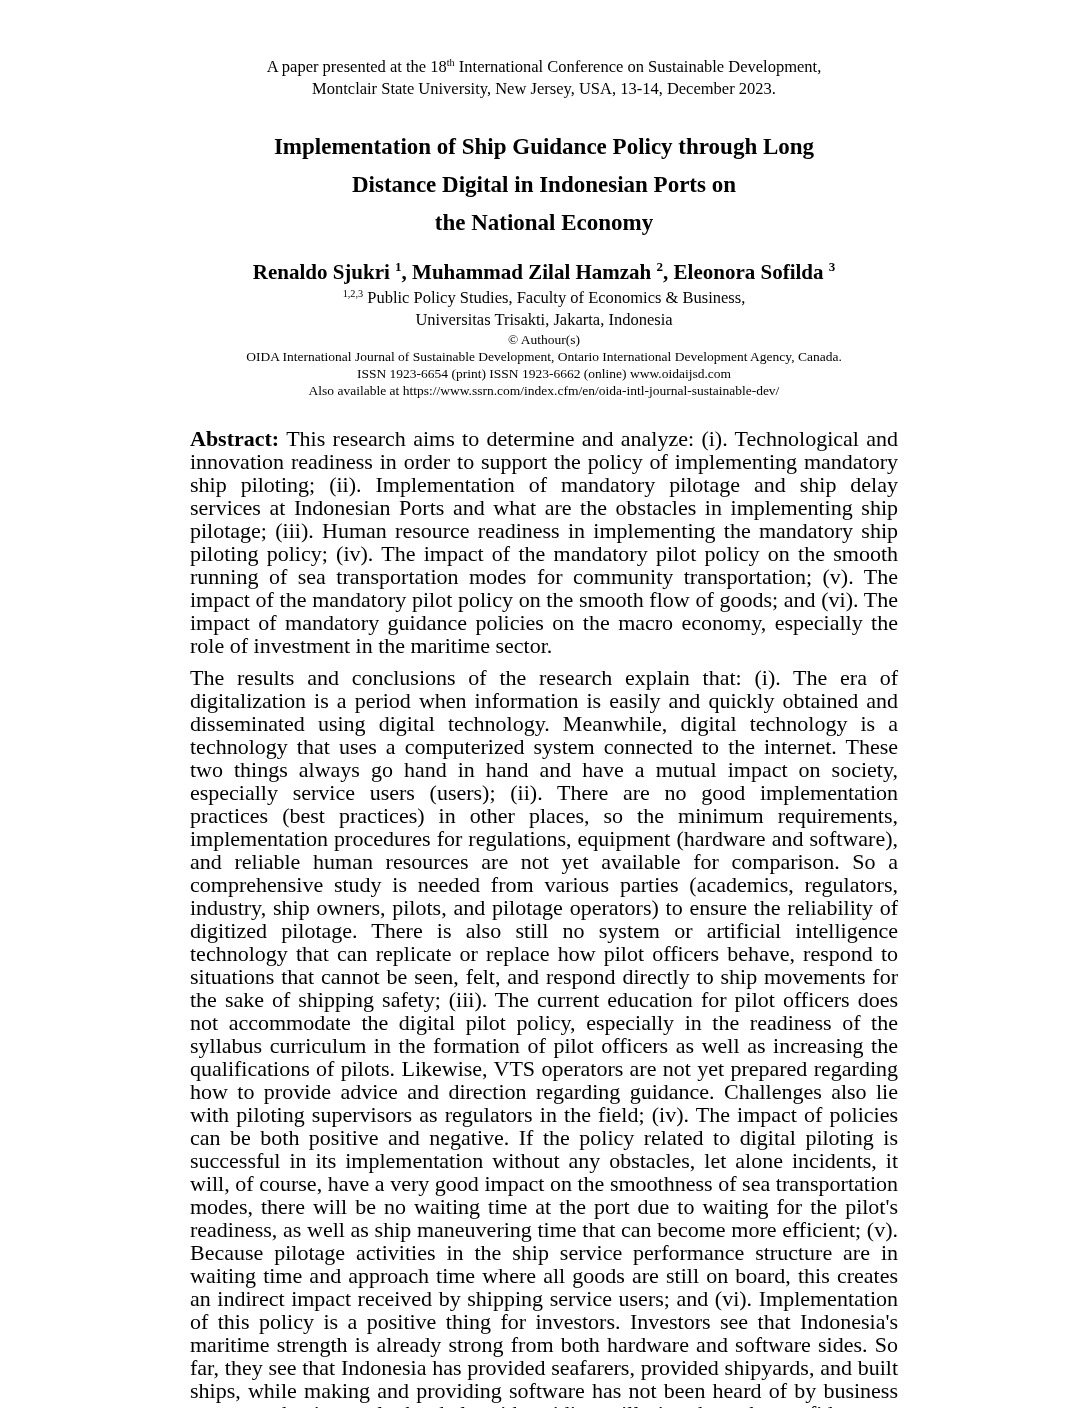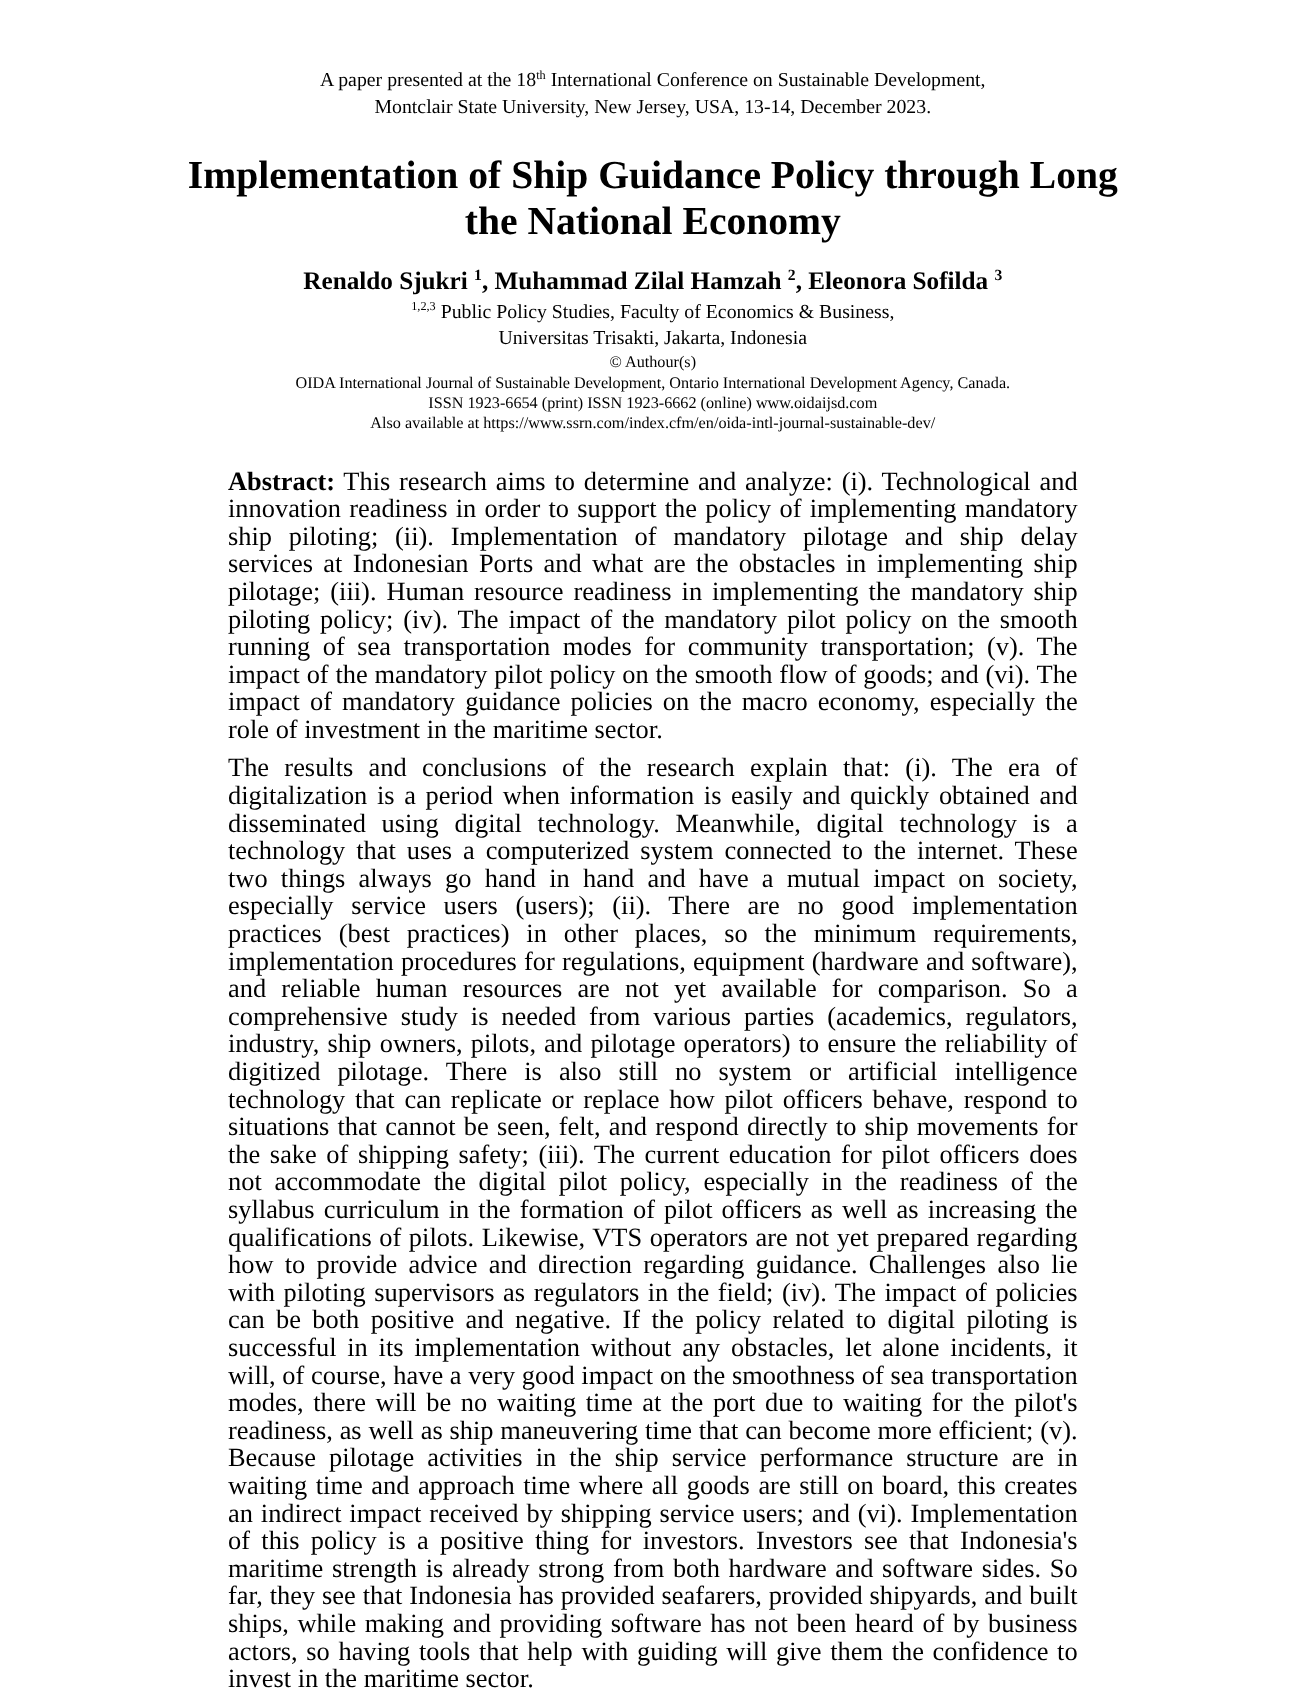--- a/index.html
+++ b/index.html
@@ -18,21 +18,21 @@
     margin: 12px auto;
     padding-top: 44px;
   }
   .conference-note {
     font-size: 16.5px;
     line-height: 22px;
     text-align: center;
     margin-bottom: 28px;
   }
   .paper-title {
-    font-size: 33px;
+    font-size: 23px;
     font-weight: bold;
     line-height: 38px;
     text-align: center;
     margin: 0 -70px 18px -70px;
   }
   .authors-line {
     font-size: 21px;
     font-weight: bold;
     line-height: 24px;
     text-align: center;
@@ -74,20 +74,21 @@
 <div class="page">
   <div class="content">
 
     <div class="conference-note">
       <div><span>A paper presented at the 18</span><sup>th</sup><span> International Conference on Sustainable Development,</span></div>
       <div>Montclair State University, New Jersey, USA, 13-14, December 2023.</div>
     </div>
 
     <div class="paper-title">
       <div>Implementation of Ship Guidance Policy through Long</div>
+      <div>Distance Digital in Indonesian Ports on</div>
       <div>the National Economy</div>
     </div>
 
     <div class="authors-line"><span>Renaldo Sjukri </span><sup>1</sup><span>, </span><span>Muhammad Zilal Hamzah </span><sup>2</sup><span>, </span><span>Eleonora Sofilda </span><sup>3</sup></div>
 
     <div class="affiliation"><sup>1,2,3</sup><span> Public Policy Studies, Faculty of Economics &amp; Business,</span></div>
     <div class="affiliation">Universitas Trisakti, Jakarta, Indonesia</div>
 
     <div class="imprint">
       <div>© Authour(s)</div>

